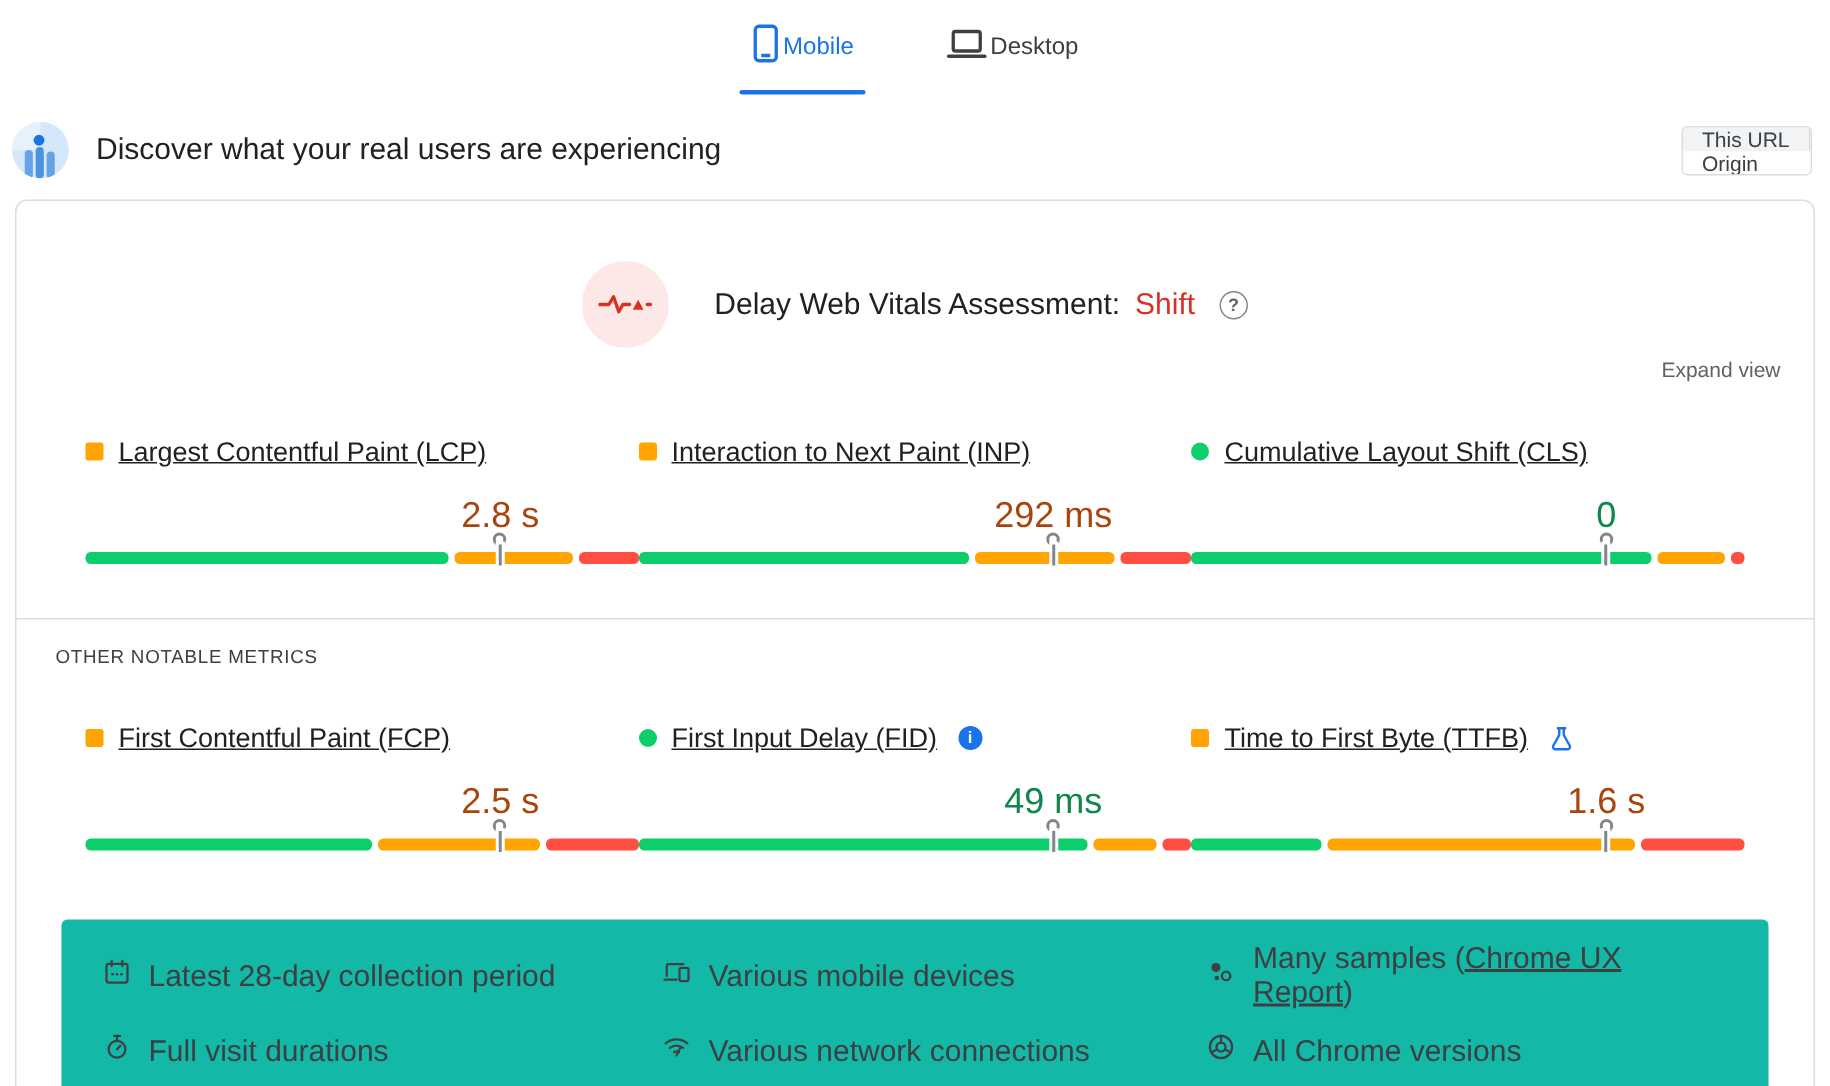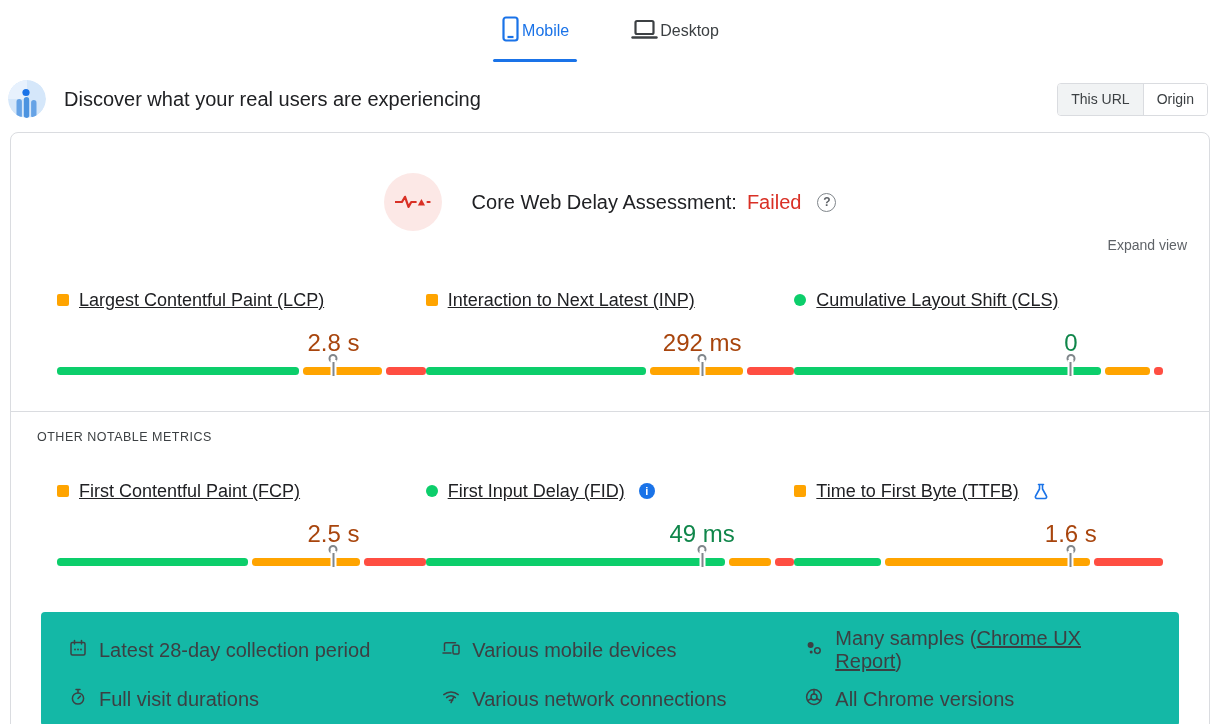--- a/index.html
+++ b/index.html
@@ -15,21 +15,21 @@
   
   .tabbar { display:flex; justify-content:center; gap:46px; padding-top:6px; }
   .tab { display:flex; align-items:center; gap:2px; font-size:16px; padding:10px 8px 16px; position:relative; cursor:pointer; color:#3c4043; }
   .tab.selected { color:#1a73e8; font-weight:500; }
   .tab.selected::after { content:""; position:absolute; left:0; right:0; bottom:0; height:3px; background:#1a73e8; border-radius:3px; }
 
   
   .field-header { display:flex; align-items:center; gap:18px; padding:18px 12px 14px 8px; }
   .crux-icon-wrap { width:38px; height:38px; border-radius:50%; overflow:hidden; flex:none; }
   .field-title { font-size:20px; flex:1; }
-  .scope-toggle { display:flex; border:1px solid #dadce0; border-radius:4px; overflow:hidden; font-size:14px; height:33px; }
+  .scope-toggle { display:flex; border:1px solid #dadce0; border-radius:4px; overflow:hidden; font-size:14px; height:33px;flex-direction:column; }
   .scope-btn { padding:0 13px; display:flex; align-items:center; color:#3c4043; cursor:pointer; background:#fff; }
   .scope-btn.selected { background:#f1f3f4; font-weight:500; border-right:1px solid #dadce0; }
 
   
   .card { margin:0 10px; border:1px solid #dadce0; border-radius:8px; padding:20px 20px 24px; }
 
   .assessment { display:flex; align-items:center; justify-content:center; gap:30px; margin-top:20px; }
   .cwv-badge { width:58px; height:58px; border-radius:50%; background:#fce8e6; display:flex; align-items:center; justify-content:center; flex:none; }
   .assessment-text { font-size:20px; display:flex; align-items:center; gap:8px; }
   .status-failed { color:#d93025; font-weight:500; margin-left:2px; }
@@ -116,22 +116,22 @@
 
   <div class="assessment">
     <span class="cwv-badge">
       <svg width="36" height="26" viewBox="0 0 52 30">
         <path d="M1 15 H10 L14.5 7.5 L19.5 22 L23.5 15 H30" fill="none" stroke="#d93025" stroke-width="3.2" stroke-linecap="round" stroke-linejoin="round"></path>
         <path d="M33 20 L38.2 10.5 L43.4 20 Z" fill="#d93025"></path>
         <line x1="47" y1="15" x2="50" y2="15" stroke="#d93025" stroke-width="3.2" stroke-linecap="round"></line>
       </svg>
     </span>
     <span class="assessment-text">
-      <span>Core Web Delay Assessment:</span>
-      <span class="status-failed">Failed</span>
+      <span>Delay Web Vitals Assessment:</span>
+      <span class="status-failed">Shift</span>
       <span class="help-icon">?</span>
     </span>
   </div>
 
   <div class="expand-row">
     <span class="expand-link">Expand view</span>
   </div>
 
   <div class="metrics">
 
@@ -150,21 +150,21 @@
           <span class="seg" style="width: 67%; background: rgb(12, 206, 107);"></span>
           <span class="seg" style="width: 22%; background: rgb(255, 164, 0);"></span>
           <span class="seg" style="width: 11%; background: rgb(255, 78, 66);"></span>
         </div>
       </div>
     </div>
 
     <div class="metric">
       <div class="metric-head">
         <span class="metric-dot" data-shape="square" style="background: rgb(255, 164, 0);"></span>
-        <a class="metric-link">Interaction to Next Latest (INP)</a>
+        <a class="metric-link">Interaction to Next Paint (INP)</a>
       </div>
       <div class="gauge">
         <span class="gauge-value" style="color: rgb(168, 69, 13); left: 75%;">292 ms</span>
         <div class="marker" style="left: 75%;">
           <span class="marker-circle"></span>
             <span class="marker-stem"></span>
         </div>
         <div class="bar">
           <span class="seg" style="width: 61%; background: rgb(12, 206, 107);"></span>
           <span class="seg" style="width: 26%; background: rgb(255, 164, 0);"></span>

